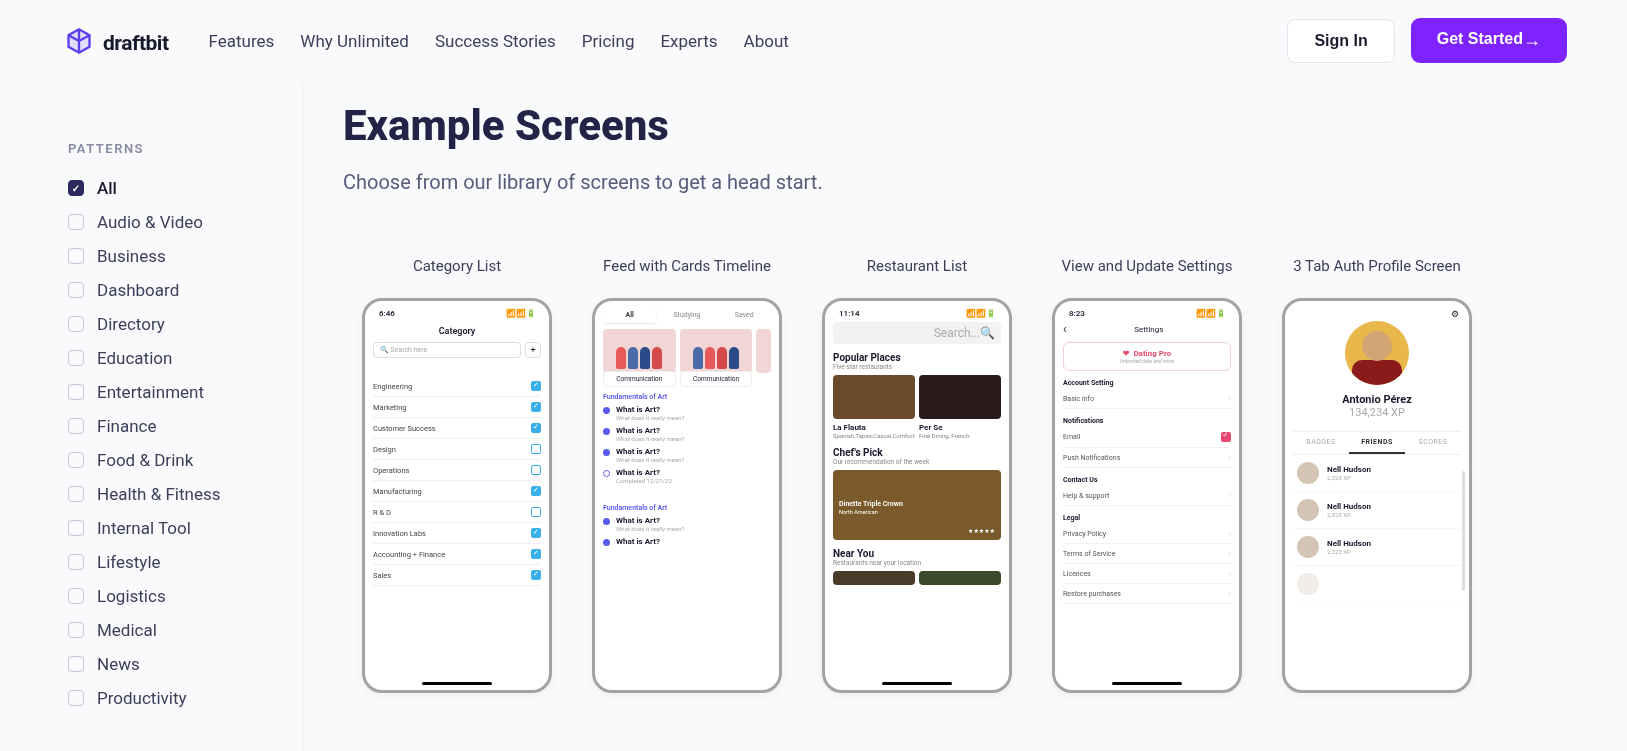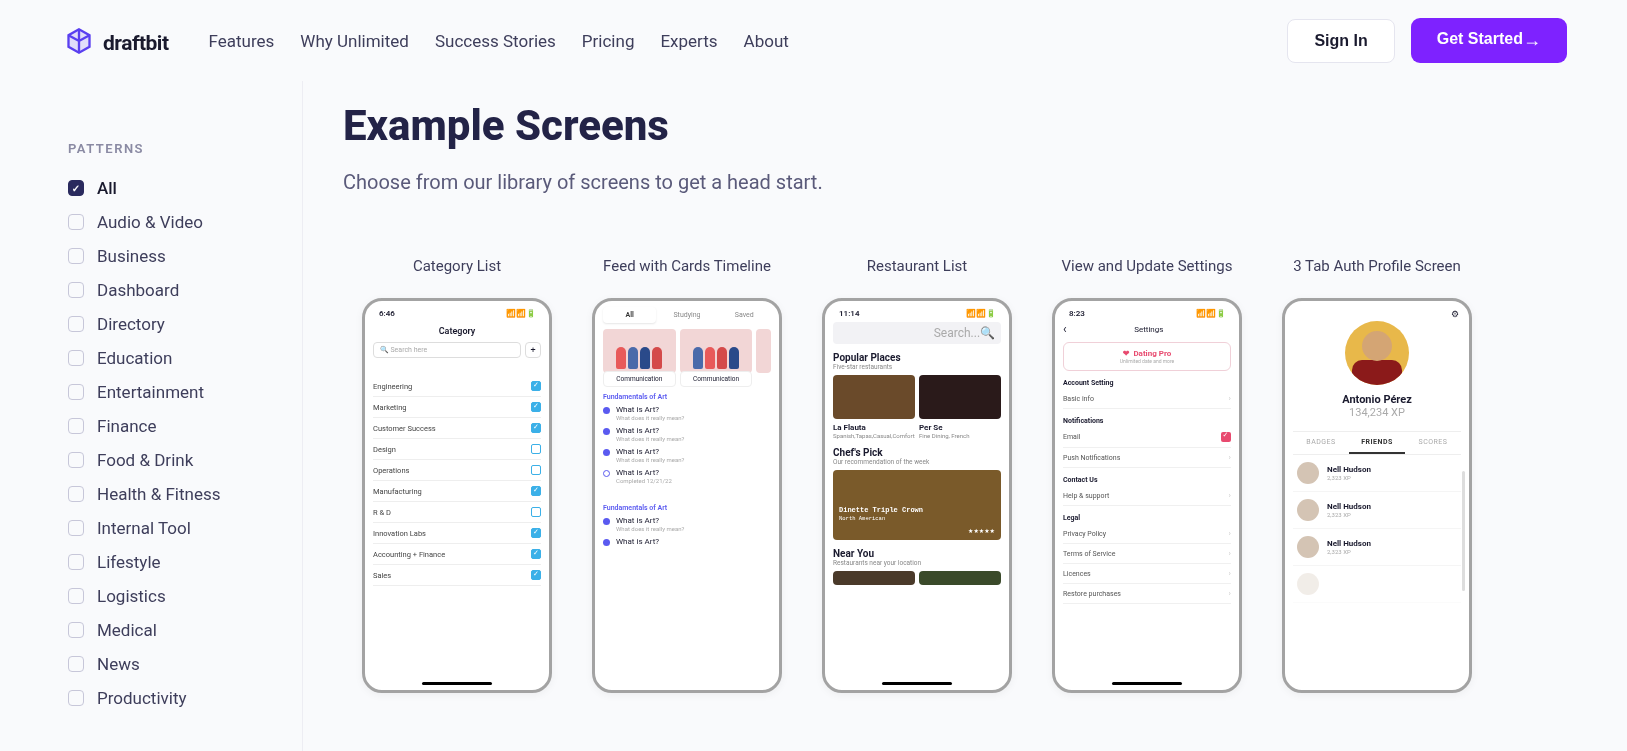--- a/index.html
+++ b/index.html
@@ -206,34 +206,34 @@
   .tab2{flex:1;text-align:center;font-size:7px;padding:4px 0;border-radius:4px;color:#888;}
   .tab2.active{background:#fff;box-shadow:0 1px 2px rgba(0,0,0,0.1);color:#333;font-weight:600;}
   .illus-row{display:flex;gap:4px;margin-bottom:6px;}
   .illus{flex:1;height:44px;background:#f2d6d6;border-radius:4px;position:relative;overflow:hidden;}
   .illus-label{position:absolute;bottom:-14px;left:0;right:0;background:#fff;text-align:center;font-size:6.5px;padding:3px 0;border:1px solid #eee;border-radius:4px;}
   .illus-wrap{position:relative;flex:1;}
   .section-label{font-size:7px;color:#5a5af0;font-weight:600;margin:20px 0 4px;}
   .art-row{display:flex;gap:6px;align-items:flex-start;margin-bottom:5px;}
   .dot{width:7px;height:7px;border-radius:50%;background:#5a5af0;margin-top:2px;flex-shrink:0;}
   .dot.hollow{background:#fff;border:1.5px solid #5a5af0;}
-  .art-title{font-size:8px;font-weight:400;}
+  .art-title{font-size:8px;font-weight:700;}
   .art-sub{font-size:6px;color:#aaa;}
   
   .search3{background:#f2f2f5;border-radius:4px;padding:4px 6px;font-size:12px;color:#aaa;display:flex;justify-content:flex-end;}
   .h3{font-size:10px;font-weight:700;margin-top:8px;}
   .sub3{font-size:6.5px;color:#888;margin-bottom:4px;}
   .imgrow{display:flex;gap:4px;}
   .img3{flex:1;height:44px;background:#3a2a1a;border-radius:4px;}
   .restname{font-size:8px;font-weight:700;margin-top:4px;}
   .resttag{font-size:6px;color:#888;}
   .twocol{display:flex;gap:4px;}
   .col{flex:1;}
   .bigimg{height:70px;background:#5a4a2a;border-radius:4px;position:relative;margin-top:4px;}
-  .overlay-text{position:absolute;bottom:18px;left:6px;color:#fff;font-size:7px;font-weight:600;font-family:Liberation Mono, monospace;}
+  .overlay-text{position:absolute;bottom:24px;left:6px;color:#fff;font-size:7px;font-weight:600;}
   .overlay-sub{font-size:5.5px;font-weight:400;}
   .stars{position:absolute;bottom:6px;right:6px;color:#fff;font-size:6px;}
   
   .back{font-size:12px;}
   .brand{text-align:center;margin:8px 0;}
   .brand-icon{display:inline-flex;align-items:center;gap:4px;color:#e84a6f;font-size:8px;font-weight:700;}
   .brand-sub{font-size:5px;color:#aaa;}
   .sgroup{font-size:7px;font-weight:700;margin-top:8px;margin-bottom:2px;}
   .srow{display:flex;justify-content:space-between;align-items:center;border-bottom:1px solid #f0f0f0;padding:5px 0;font-size:7px;color:#555;}
   .chev{color:#ccc;font-size:8px;}

